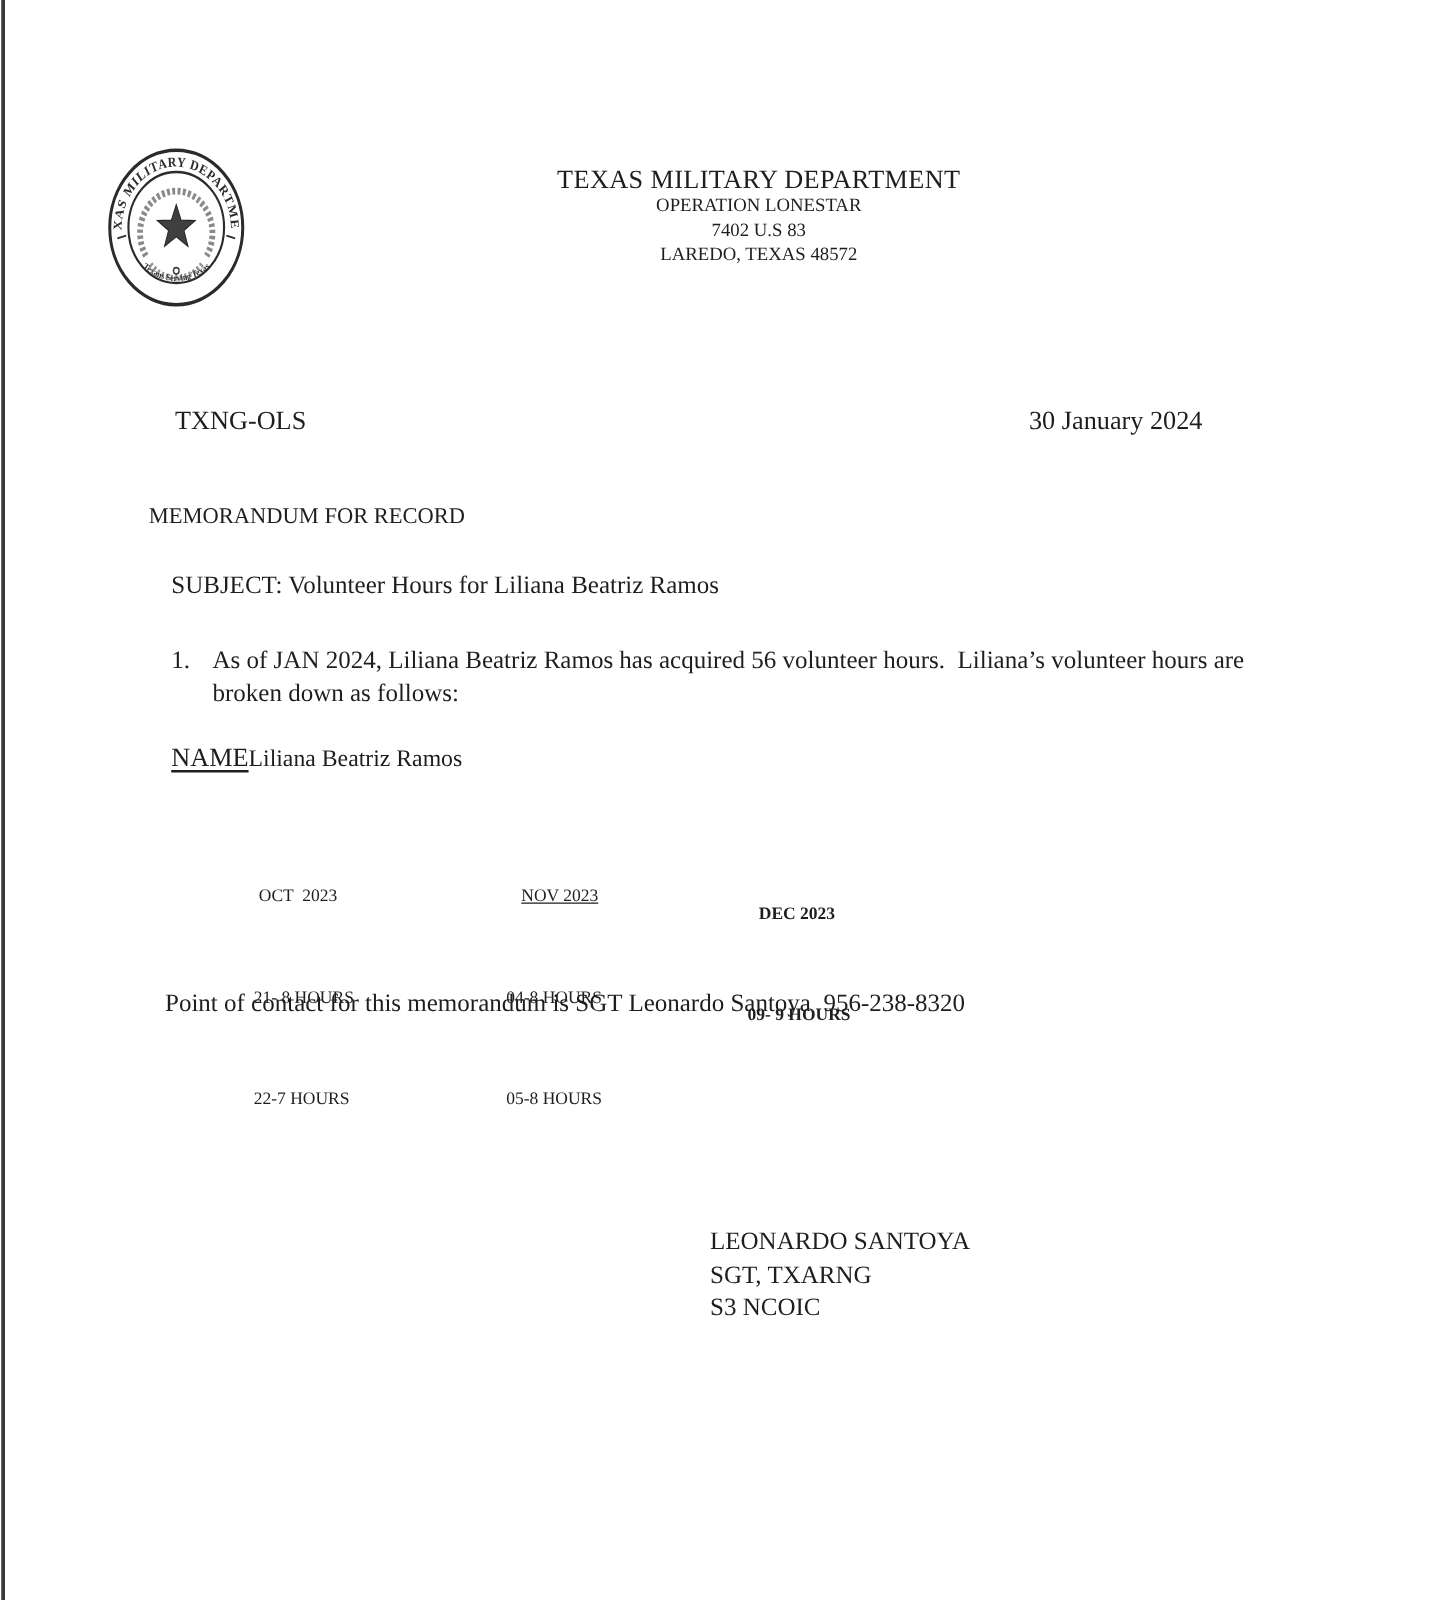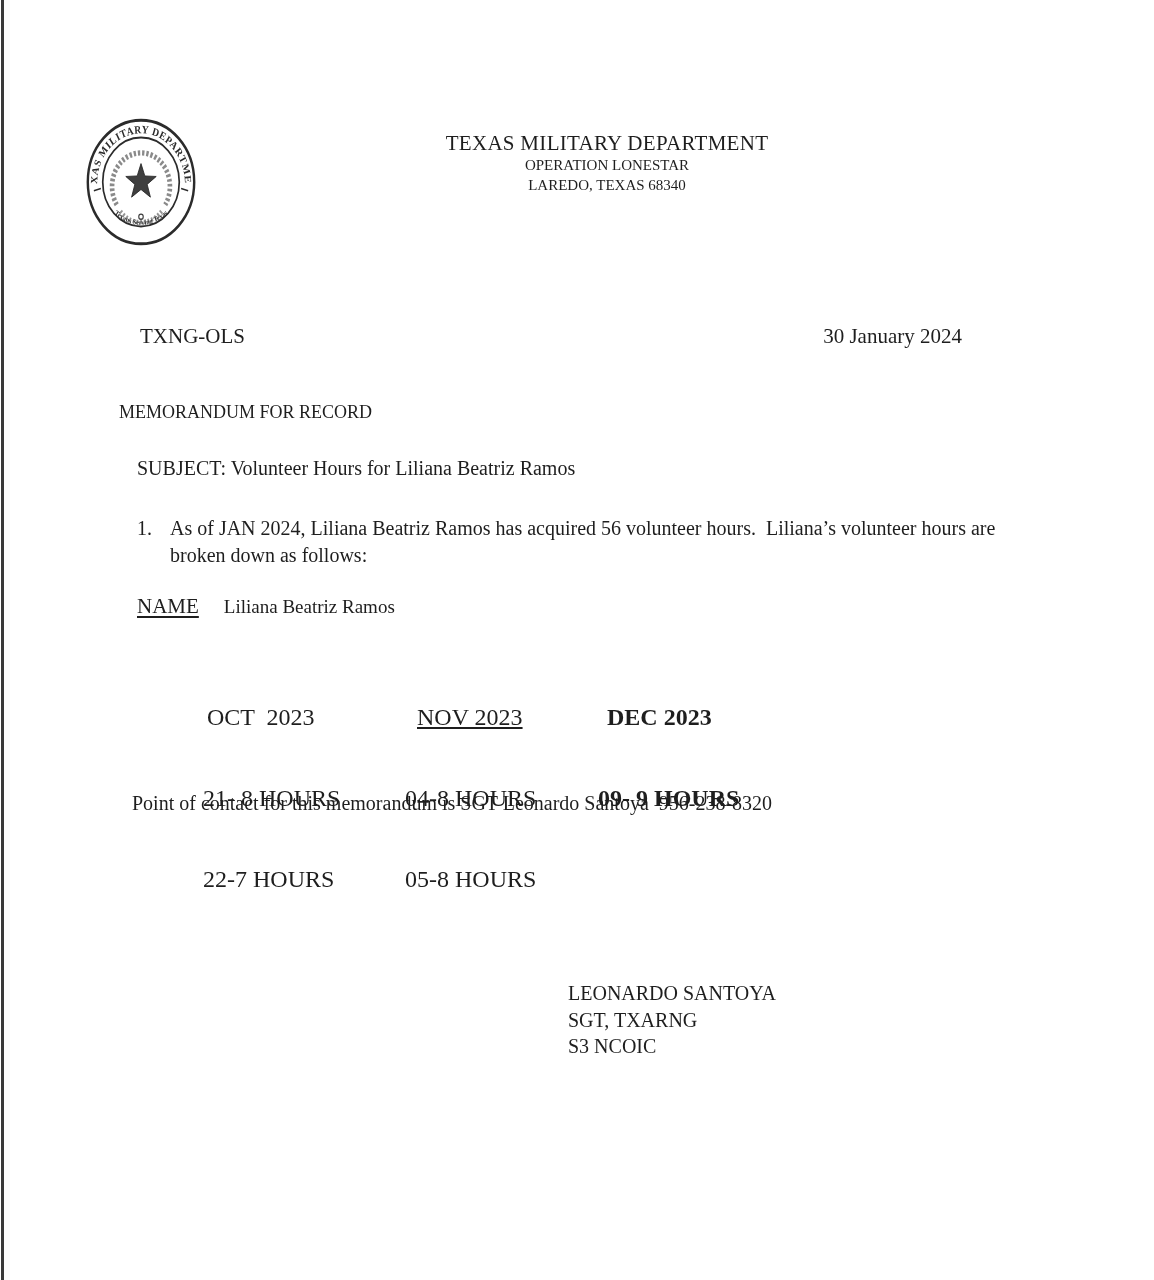--- a/index.html
+++ b/index.html
@@ -35,27 +35,27 @@
   .subject-line { position:absolute; left:137px; top:457px; font-size:20px; white-space:pre-wrap; }
   .para {
     position:absolute; left:137px; top:515px; width:897px;
     font-size:20px; line-height:27px;
     display:flex; align-items:flex-start;
   }
   .para-num  { width:33px; flex:none; }
   .para-text { flex:1; white-space:pre-wrap; }
   .name-line {
     position:absolute; left:137px; top:594px;
-    display:flex; align-items:baseline; gap:25px;
+    display:flex; align-items:baseline; gap:0;
   }
   .name-label { font-size:21px; text-decoration:underline; text-underline-offset:3px; text-decoration-thickness:1.5px; }
   .name-value { font-size:19px; }
   .hours {
     position:absolute; left:203px; top:650px;
-    display:flex; font-size:24px; line-height:27px;
+    display:flex; font-size:14px; line-height:27px;align-items:center;
   }
   .hours .col { white-space:pre-wrap; }
   .hours .col:nth-child(1) { width:202px; }
   .hours .col:nth-child(2) { width:193px; }
   .hours .col:nth-child(3) { width:187px;font-weight:bold; }
   .hours .col:nth-child(1) .month { padding-left:4px; }
   .hours .col:nth-child(2) .month { padding-left:12px;text-decoration:underline; }
   .hours .col:nth-child(3) .month { padding-left:9px; }
   .hours .col:nth-child(4) .month { padding-left:2px; }
   .poc {
@@ -96,21 +96,22 @@
       <path d="M 38,87 A 29,29 0 0 0 82,87" fill="none" stroke="#3c3c3c" stroke-width="4" stroke-dasharray="2 2" opacity="0.55"></path>
       <circle cx="60" cy="92" r="2.4" fill="none" stroke="#3c3c3c" stroke-width="1.2"></circle>
 
       <polygon points="60,43 64.1,54.4 76.3,54.9 66.6,62.2 70.1,74 60,66.9 49.9,74 53.4,62.2 43.7,54.9 55.9,54.4" fill="#3f3f3f" stroke="#222" stroke-width="0.8"></polygon>
     </svg>
   </div>
 
   <div class="letterhead">
     <div class="lh-title">TEXAS MILITARY DEPARTMENT</div>
     <div class="lh-sub">OPERATION LONESTAR</div>
-    <div class="lh-sub">LAREDO, TEXAS 68340</div>
+    <div class="lh-sub">7402 U.S 83</div>
+    <div class="lh-sub">LAREDO, TEXAS 48572</div>
   </div>
 
   <div class="office-row">
     <span>TXNG-OLS</span>
     <span>30 January 2024</span>
   </div>
 
   <div class="memo-line">MEMORANDUM FOR RECORD</div>
 
   <div class="subject-line">SUBJECT: Volunteer Hours for Liliana Beatriz Ramos</div>

